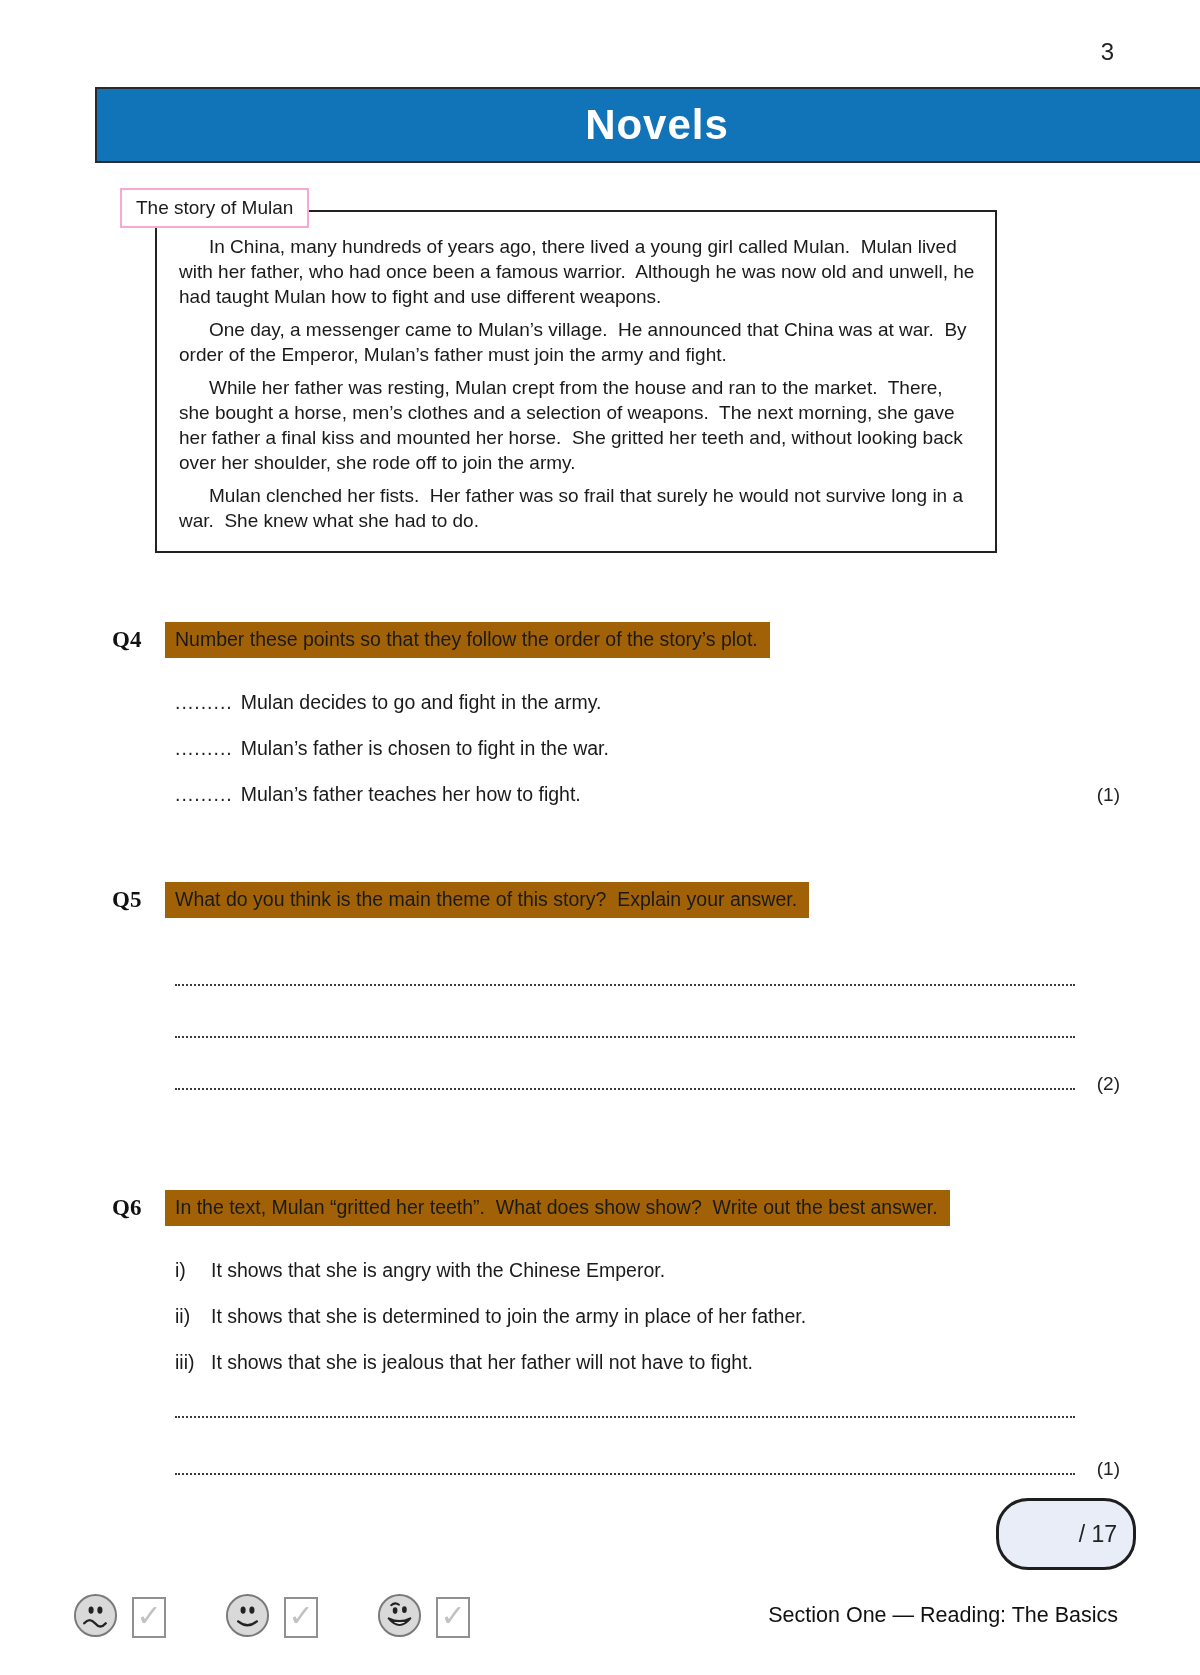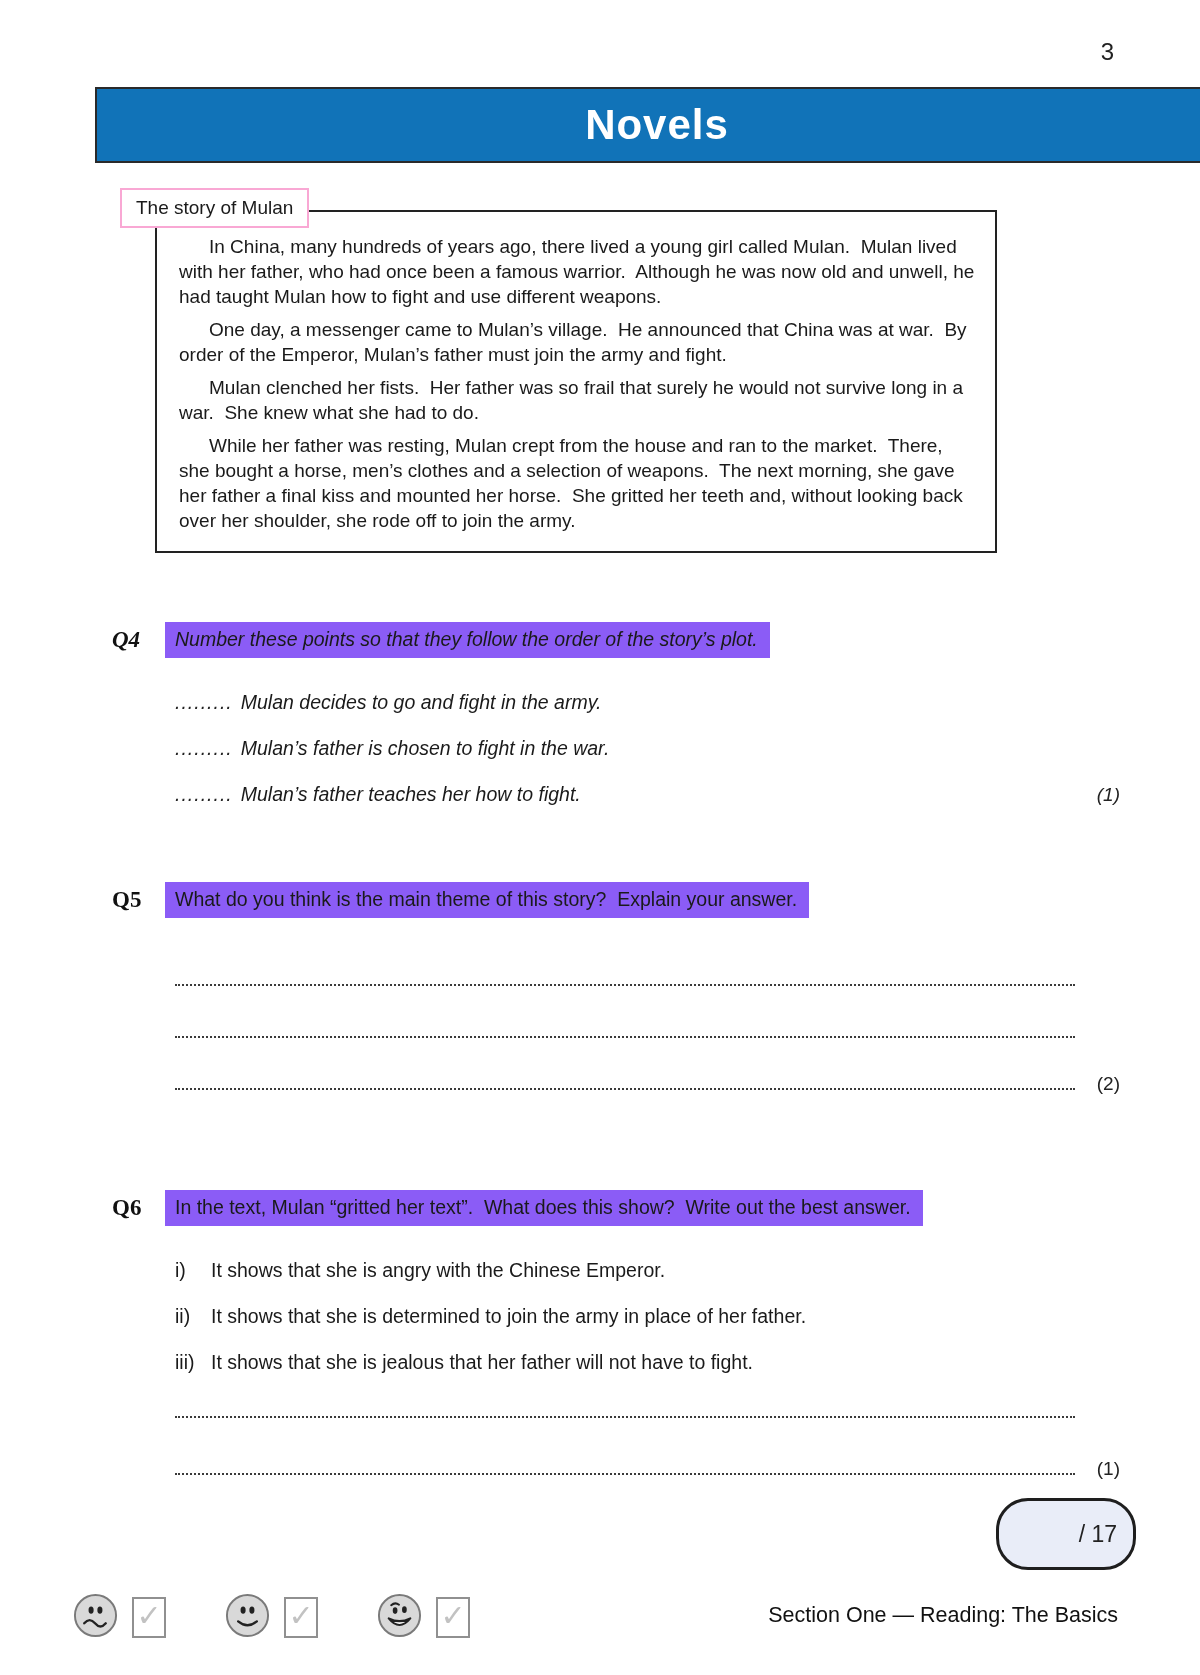--- a/index.html
+++ b/index.html
@@ -74,21 +74,21 @@
     left: 112px;
     top: 5px;
     font-family: "Liberation Serif", serif;
     font-weight: bold;
     font-size: 23px;
     color: #111;
   }
   .q-highlight {
     display: inline-block;
     margin-left: 165px;
-    background: #8b5cf6;
+    background: #a16207;
     padding: 6px 12px 7px 10px;
     font-size: 19.5px;
     color: #1a1a1a;
   }
 
   .q-body { margin-left: 175px; width: 945px; }
 
   .order-item {
     display: flex;
     align-items: baseline;
@@ -189,25 +189,25 @@
   <div class="page-number">3</div>
 
   <div class="banner">
     <span class="title">Novels</span>
   </div>
 
   <div class="story-box">
     <div class="story-label">The story of Mulan</div>
     <p class="text">In China, many hundreds of years ago, there lived a young girl called Mulan.  Mulan lived with her father, who had once been a famous warrior.  Although he was now old and unwell, he had taught Mulan how to fight and use different weapons.</p>
     <p class="text">One day, a messenger came to Mulan’s village.  He announced that China was at war.  By order of the Emperor, Mulan’s father must join the army and fight.</p>
+    <p class="text">While her father was resting, Mulan crept from the house and ran to the market.  There, she bought a horse, men’s clothes and a selection of weapons.  The next morning, she gave her father a final kiss and mounted her horse.  She gritted her teeth and, without looking back over her shoulder, she rode off to join the army.</p>
     <p class="text">Mulan clenched her fists.  Her father was so frail that surely he would not survive long in a war.  She knew what she had to do.</p>
-    <p class="text">While her father was resting, Mulan crept from the house and ran to the market.  There, she bought a horse, men’s clothes and a selection of weapons.  The next morning, she gave her father a final kiss and mounted her horse.  She gritted her teeth and, without looking back over her shoulder, she rode off to join the army.</p>
-  </div>
-
-  <div class="question" style="top: 622px; font-style: italic;">
+  </div>
+
+  <div class="question" style="top: 622px;">
     <div class="q-header">
       <span class="q-id">Q4</span>
       <span class="q-highlight text">Number these points so that they follow the order of the story’s plot.</span>
     </div>
     <div class="q-body" style="margin-top: 32px;">
       <div class="order-item">
         <span class="dots">.........</span>
         <span class="item-text text">Mulan decides to go and fight in the army.</span>
       </div>
       <div class="order-item">
@@ -237,21 +237,21 @@
       <div class="answer-line-row">
         <div class="answer-line"></div>
         <span class="marks">(2)</span>
       </div>
     </div>
   </div>
 
   <div class="question" style="top: 1190px;">
     <div class="q-header">
       <span class="q-id">Q6</span>
-      <span class="q-highlight text">In the text, Mulan “gritted her text”.  What does this show?  Write out the best answer.</span>
+      <span class="q-highlight text">In the text, Mulan “gritted her teeth”.  What does show show?  Write out the best answer.</span>
     </div>
     <div class="q-body q6-options">
       <div class="option-row">
         <span class="option-num">i)</span>
         <span class="text">It shows that she is angry with the Chinese Emperor.</span>
       </div>
       <div class="option-row">
         <span class="option-num">ii)</span>
         <span class="text">It shows that she is determined to join the army in place of her father.</span>
       </div>

